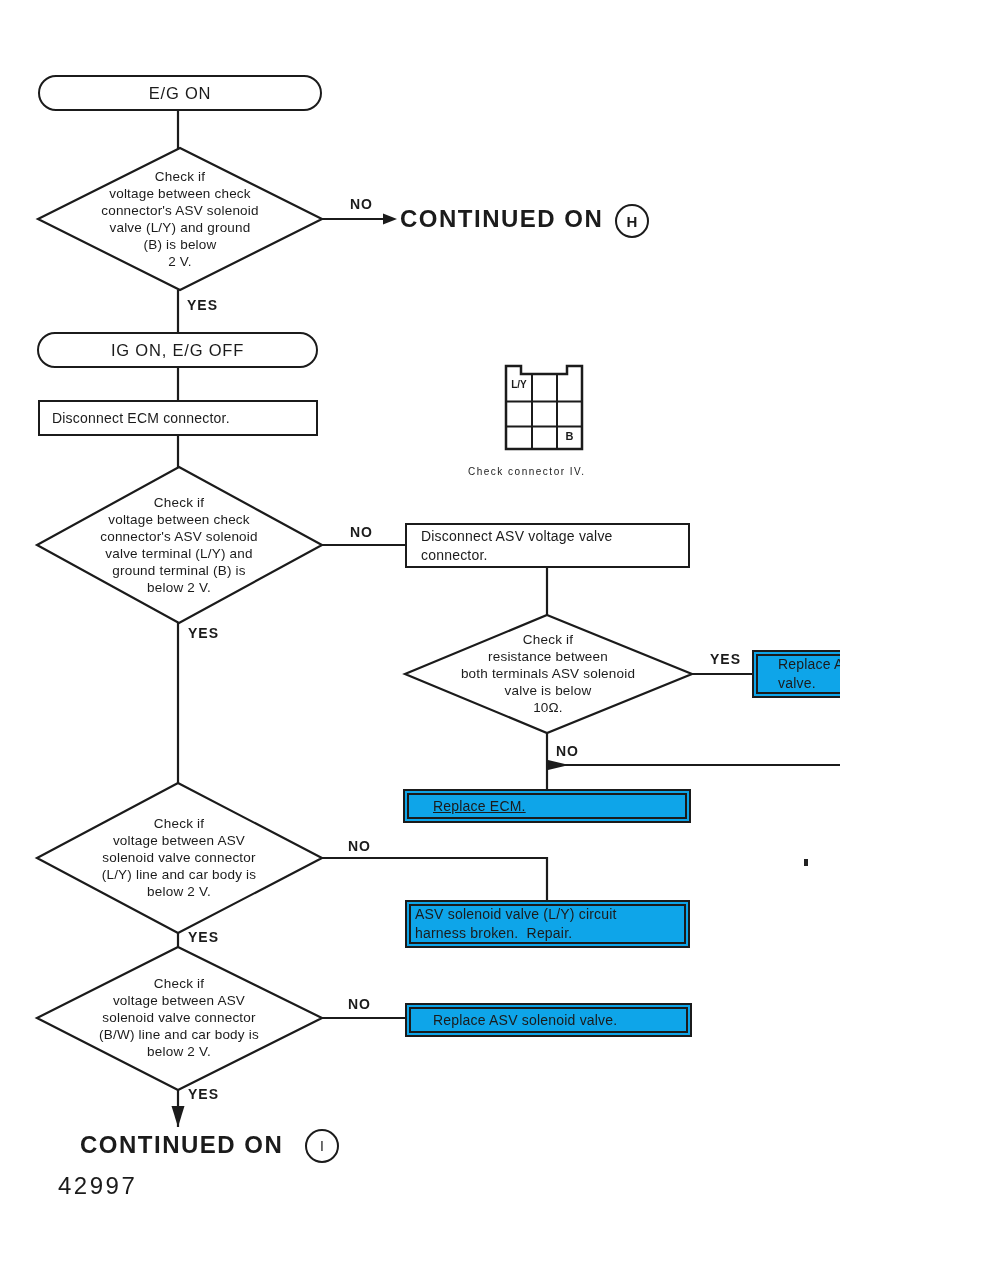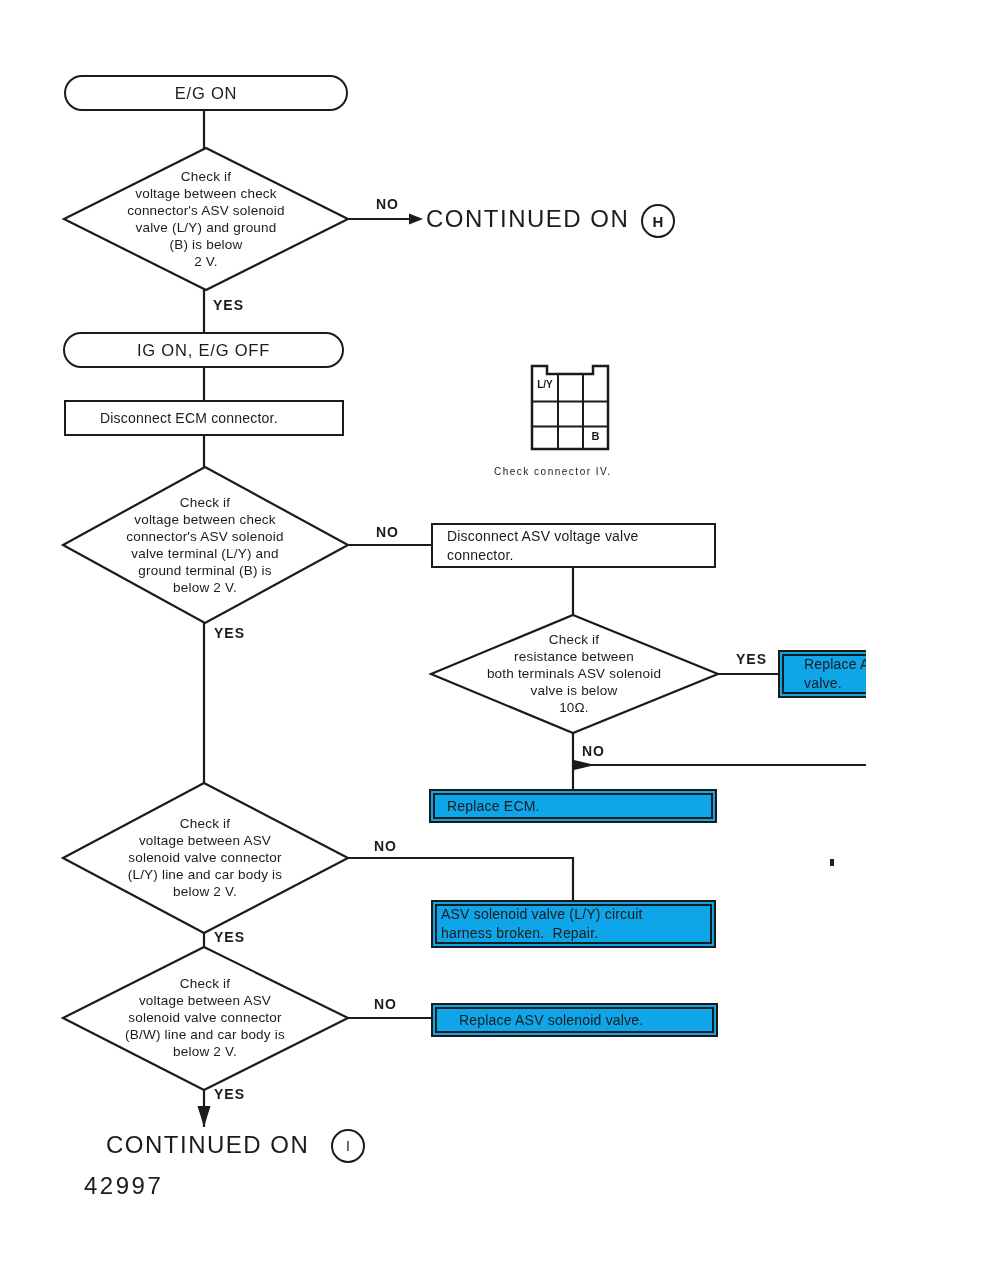--- a/index.html
+++ b/index.html
@@ -1,18 +1,18 @@
 <!DOCTYPE html>
 <html><head>
 <meta charset="utf-8">
 <style>
   html,body { margin:0; padding:0; background:#ffffff; }
   .page {
     position:relative; width:840px; height:1272px; background:#ffffff;
-    font-family:"Liberation Sans", sans-serif; color:#1b1b1b; overflow:hidden;margin-left:26px;
+    font-family:"Liberation Sans", sans-serif; color:#1b1b1b; overflow:hidden;
   }
   svg.flow { position:absolute; left:0; top:0; }
   .t { position:absolute; white-space:pre-wrap; }
   .dtext {
     text-align:center; font-size:13.5px; line-height:17px; font-weight:500;
     letter-spacing:0.2px; transform:translateX(-50%); width:300px;
   }
   .oval {
     position:absolute; border:2.5px solid #1b1b1b; border-radius:18px;
     background:#fff; box-sizing:border-box; display:flex; align-items:center;
@@ -25,21 +25,21 @@
   .dbox {
     position:absolute; border:2px solid #1b1b1b; background:#0ea5e9;
     box-sizing:border-box; padding:2px;
   }
   .dbox-in {
     border:2px solid #1b1b1b; width:100%; height:100%;
     box-sizing:border-box; display:flex; align-items:center;
   }
   .btext { font-size:14px; font-weight:500; line-height:19px; letter-spacing:0.2px; white-space:pre-wrap; }
   .yn { font-size:14px; font-weight:600; letter-spacing:1px; }
-  .cont { font-size:24px; font-weight:400; letter-spacing:1.5px; }
+  .cont { font-size:24px; font-weight:700; letter-spacing:1.5px; }
   .refcircle {
     position:absolute; width:34px; height:34px; border:2px solid #1b1b1b;
     border-radius:50%; box-sizing:border-box; display:flex; align-items:center;
     justify-content:center; font-size:15px; font-weight:600; background:#fff;
   }
   .caption { font-size:10px; font-weight:500; letter-spacing:1.5px; }
   .cellLabel { position:absolute; text-align:center; font-weight:700; }
   .fignum { font-size:24px; font-weight:500; letter-spacing:2.5px; }
   .speck { position:absolute; background:#222; }
 </style>
@@ -94,38 +94,38 @@
 
   <div class="oval" style="left:38px; top:75px; width:284px; height:36px;">
     <span>E/G ON</span>
   </div>
 
   <div class="oval" style="left:37px; top:332px; width:281px; height:36px;">
     <span>IG ON, E/G OFF</span>
   </div>
 
   <div class="box" style="left:38px; top:400px; width:280px; height:36px;">
-    <div class="btext" style="padding-left:34px;">Disconnect ECM connector.</div>
+    <div class="btext" style="padding-left:12px;">Disconnect ECM connector.</div>
   </div>
 
   <div class="box" style="left:405px; top:523px; width:285px; height:45px;">
     <div class="btext" style="padding-left:14px;">Disconnect ASV voltage valve
 connector.</div>
   </div>
 
   <div class="dbox" style="left:752px; top:650px; width:202px; height:48px;">
     <div class="dbox-in">
       <div class="btext" style="padding-left:20px;">Replace ASV solenoid
 valve.</div>
     </div>
   </div>
 
   <div class="dbox" style="left:403px; top:789px; width:288px; height:34px;">
     <div class="dbox-in">
-      <div class="btext" style="padding-left:12px;">Replace ECM.</div>
+      <div class="btext" style="padding-left:24px;text-decoration:underline;">Replace ECM.</div>
     </div>
   </div>
 
   <div class="dbox" style="left:405px; top:900px; width:285px; height:48px;">
     <div class="dbox-in">
       <div class="btext" style="padding-left:4px;">ASV solenoid valve (L/Y) circuit
 harness broken.  Repair.</div>
     </div>
   </div>
 

